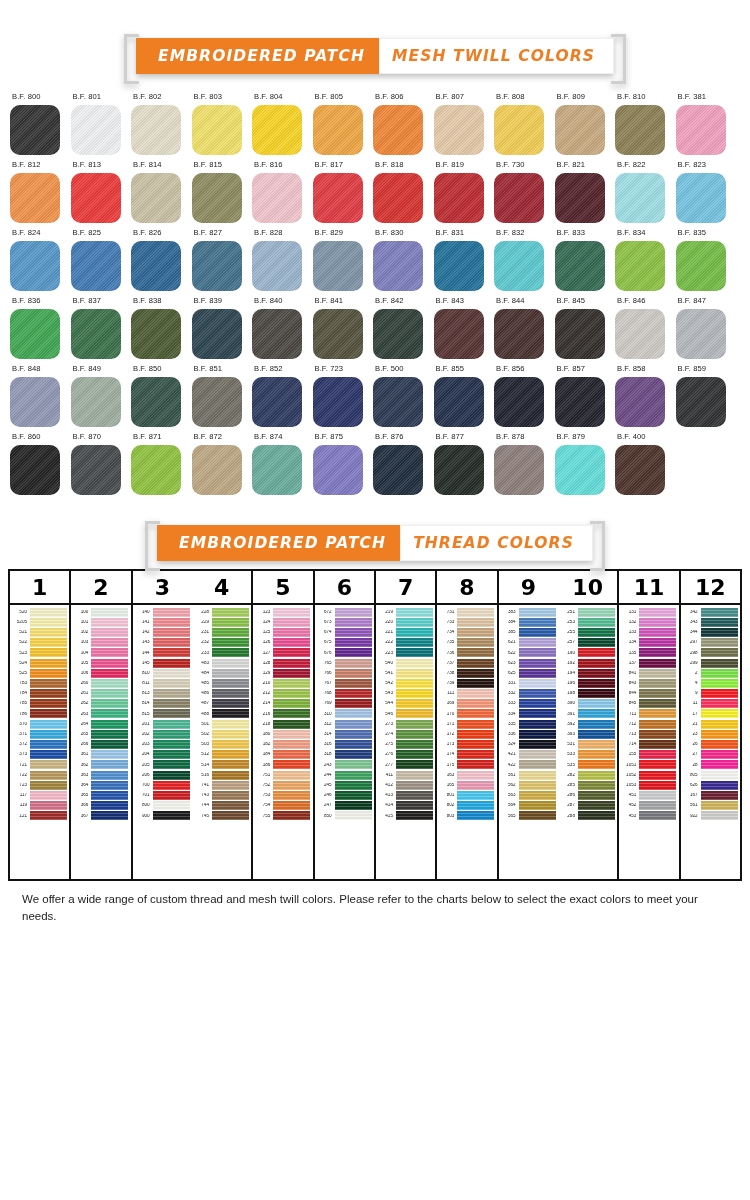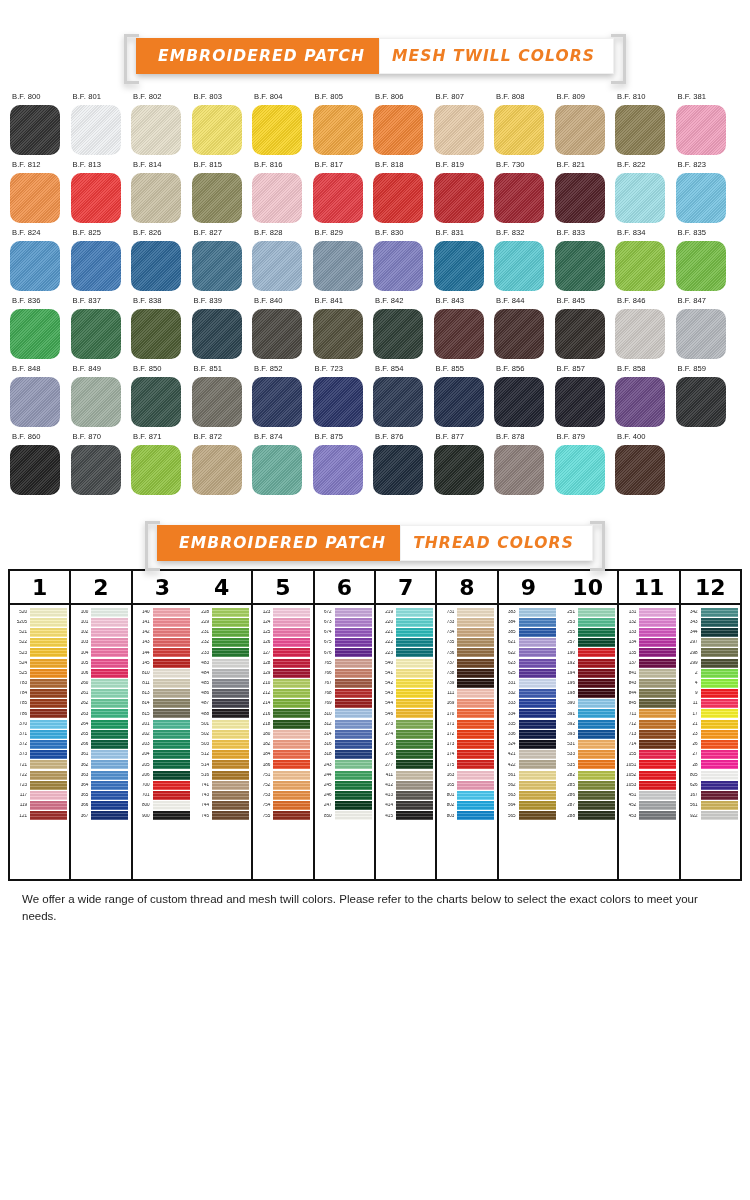--- a/index.html
+++ b/index.html
@@ -426,21 +426,21 @@
       </div>
       <div class="swatch-cell">
         <div class="swatch-label">B.F. 852</div>
         <div class="swatch" style="background: rgb(45, 58, 96);"></div>
       </div>
       <div class="swatch-cell">
         <div class="swatch-label">B.F. 723</div>
         <div class="swatch" style="background: rgb(43, 53, 104);"></div>
       </div>
       <div class="swatch-cell">
-        <div class="swatch-label">B.F. 854</div>
+        <div class="swatch-label">B.F. 500</div>
         <div class="swatch" style="background: rgb(43, 56, 81);"></div>
       </div>
       <div class="swatch-cell">
         <div class="swatch-label">B.F. 855</div>
         <div class="swatch" style="background: rgb(35, 47, 76);"></div>
       </div>
       <div class="swatch-cell">
         <div class="swatch-label">B.F. 856</div>
         <div class="swatch" style="background: rgb(32, 35, 47);"></div>
       </div>

